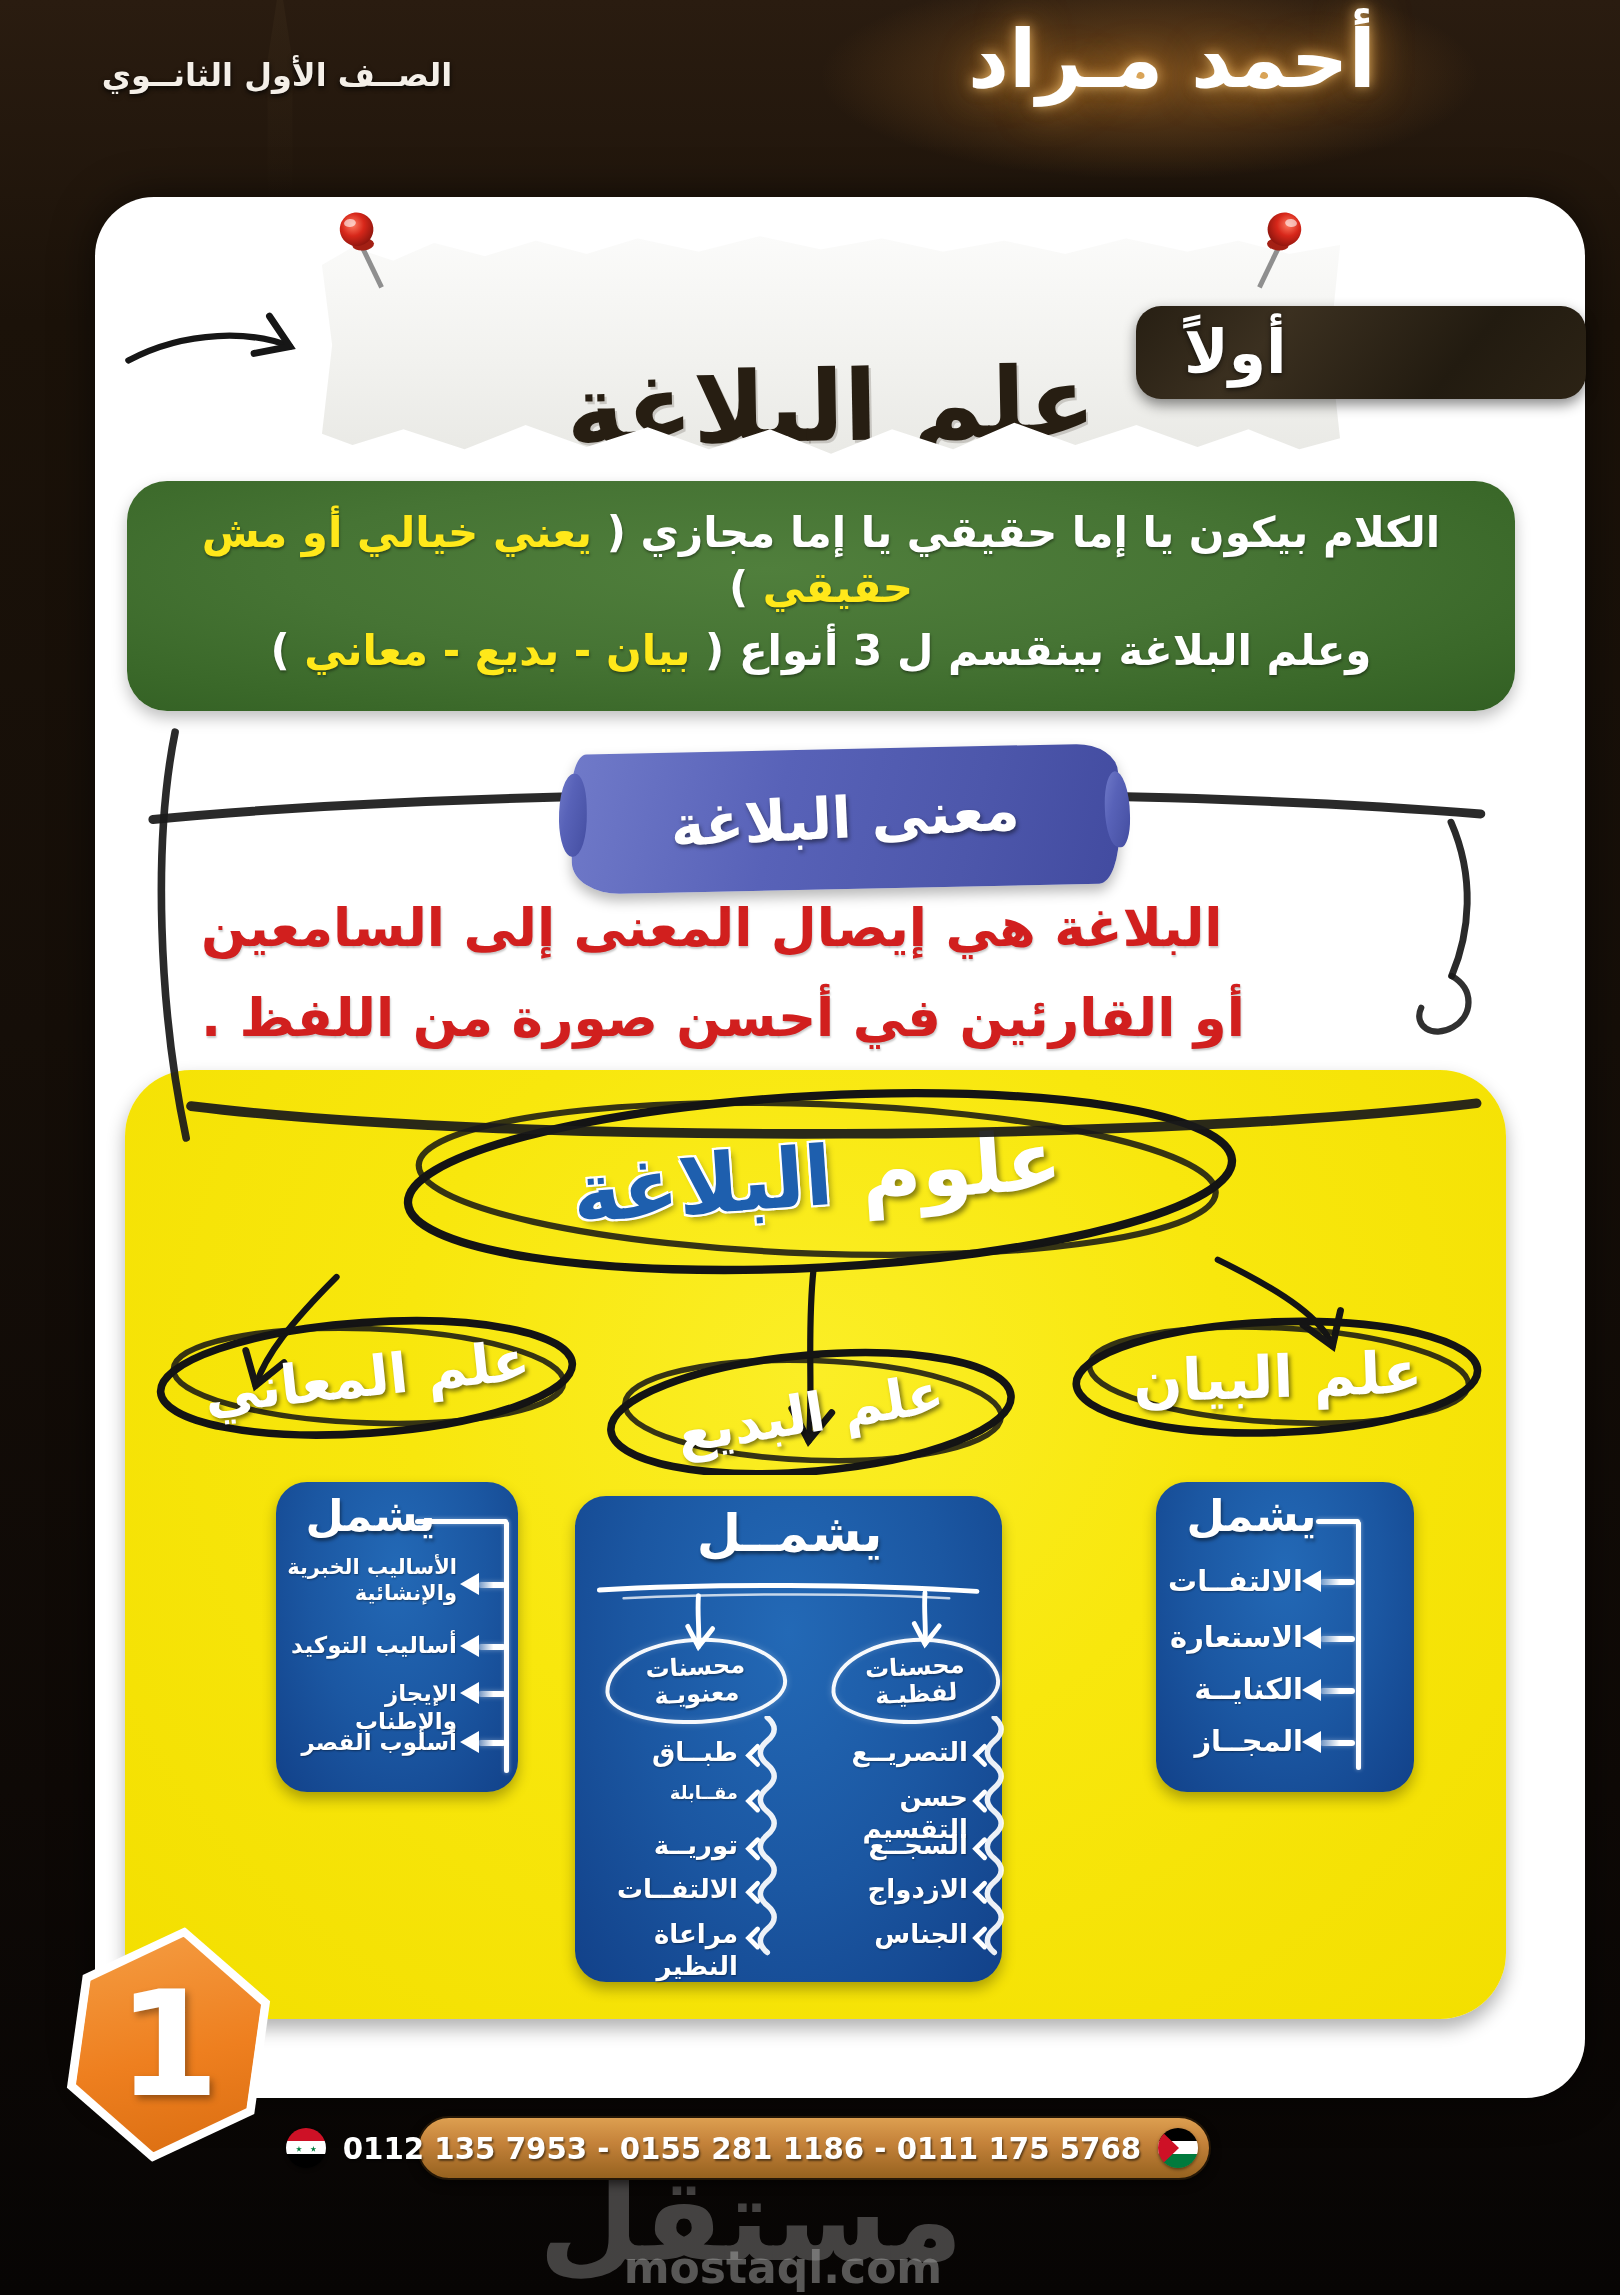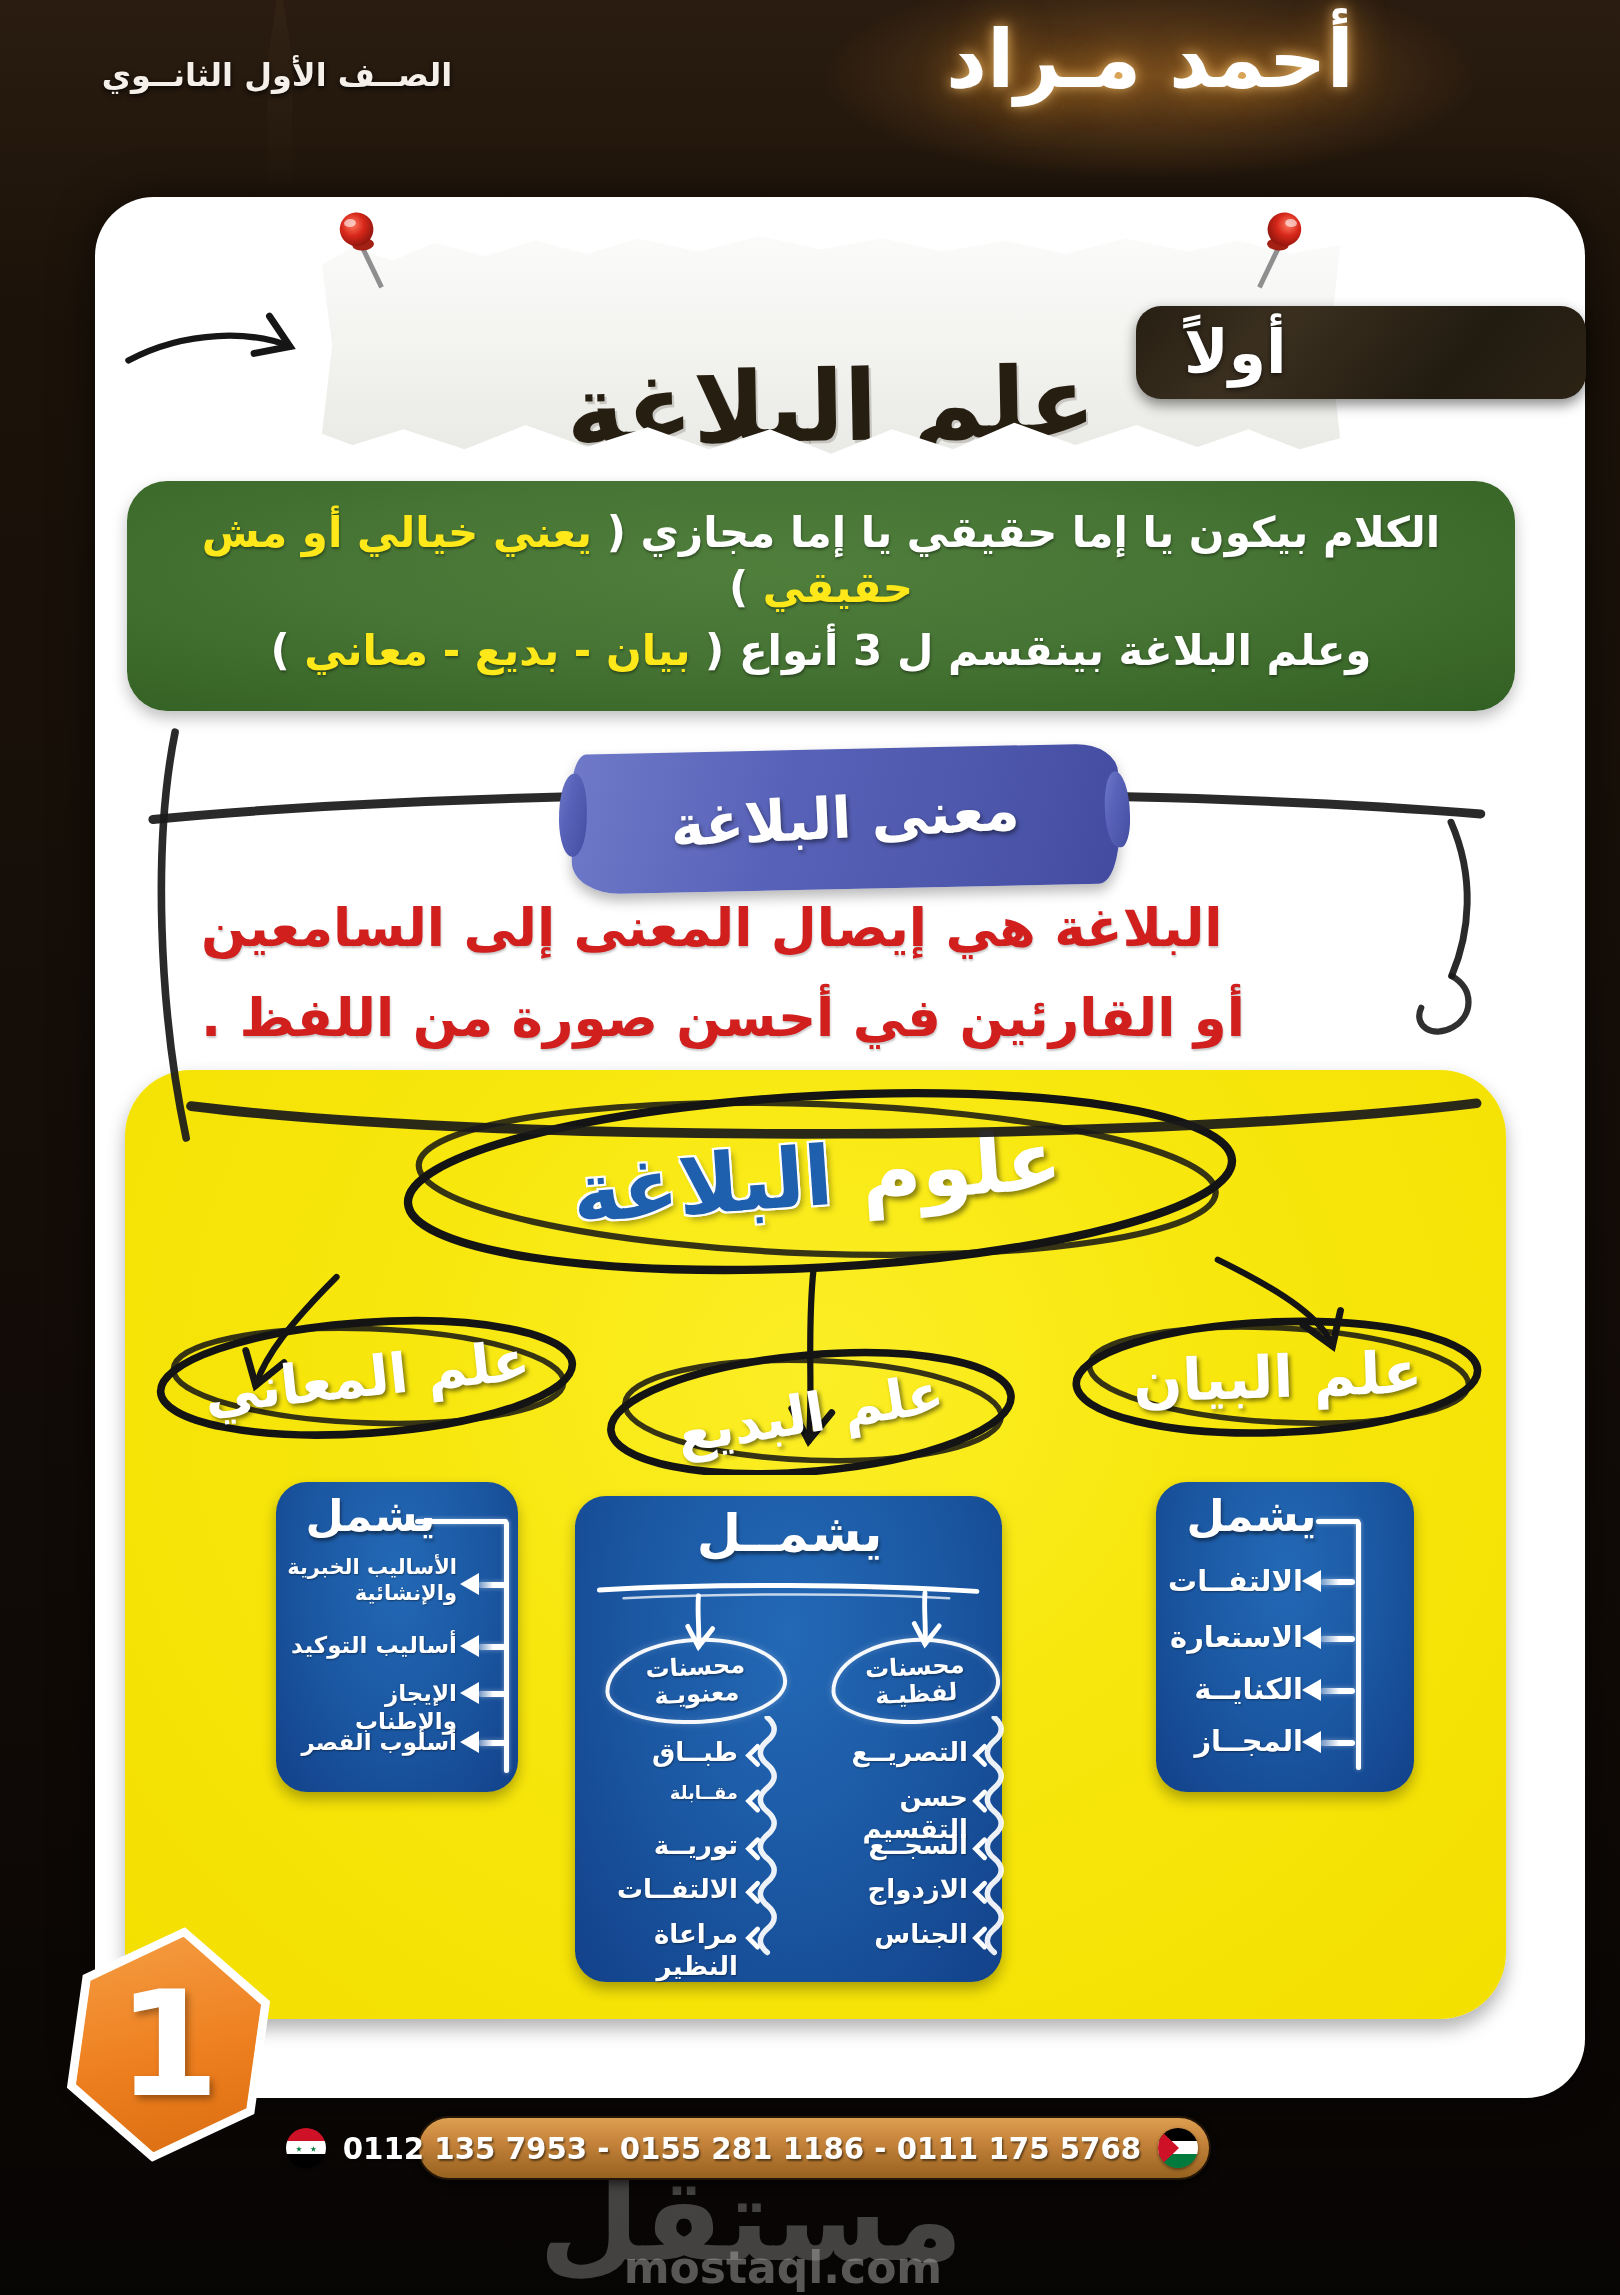--- a/index.html
+++ b/index.html
@@ -5,21 +5,21 @@
   html,body{margin:0;padding:0;background:#000;}
   .page{position:relative;width:1620px;height:2295px;overflow:hidden;
         background:linear-gradient(180deg,#2a1c10 0%,#1b1209 14%,#150e08 45%,#0e0906 78%,#070504 100%);
         font-family:"DejaVu Sans",sans-serif;}
   .bg-glow{position:absolute;left:817px;top:-28px;width:665px;height:208px;
         background:radial-gradient(ellipse at center,rgba(186,118,42,.50),rgba(186,118,42,0) 70%);}
   .bg-minaret{position:absolute;left:249px;top:0;width:62px;height:201px;
         background:linear-gradient(180deg,rgba(60,44,26,.8),rgba(30,22,12,.2));
         clip-path:polygon(45% 0,55% 0,70% 30%,70% 100%,30% 100%,30% 30%);opacity:.5;}
   
-  .brand{position:absolute;left:866px;top:12.5px;width:568px;text-align:center;
+  .brand{position:absolute;left:888px;top:12.5px;width:568px;text-align:center;
         font-size:80px;font-weight:900;color:#fff;direction:rtl;
         text-shadow:0 0 12.5px rgba(255,196,110,.95),0 0 38px rgba(205,132,40,.9),0 4.2px 11px rgba(0,0,0,.6);}
   .grade{position:absolute;left:97px;top:56px;width:360px;font-size:32px;font-weight:700;color:#f4efe8;
         direction:rtl;text-align:center;text-shadow:0 2.1px 5.5px rgba(0,0,0,.85);}
   
   .card{position:absolute;left:95px;top:197px;width:1490px;height:1901px;background:#fff;border-radius:59px;
         box-shadow:0 0 42px rgba(0,0,0,.55);}
   
   .paper{position:absolute;left:322px;top:234px;width:1018px;height:222px;z-index:3;
         background:linear-gradient(180deg,#fbfbfa 0%,#f2f2ef 55%,#e9e9e5 100%);

